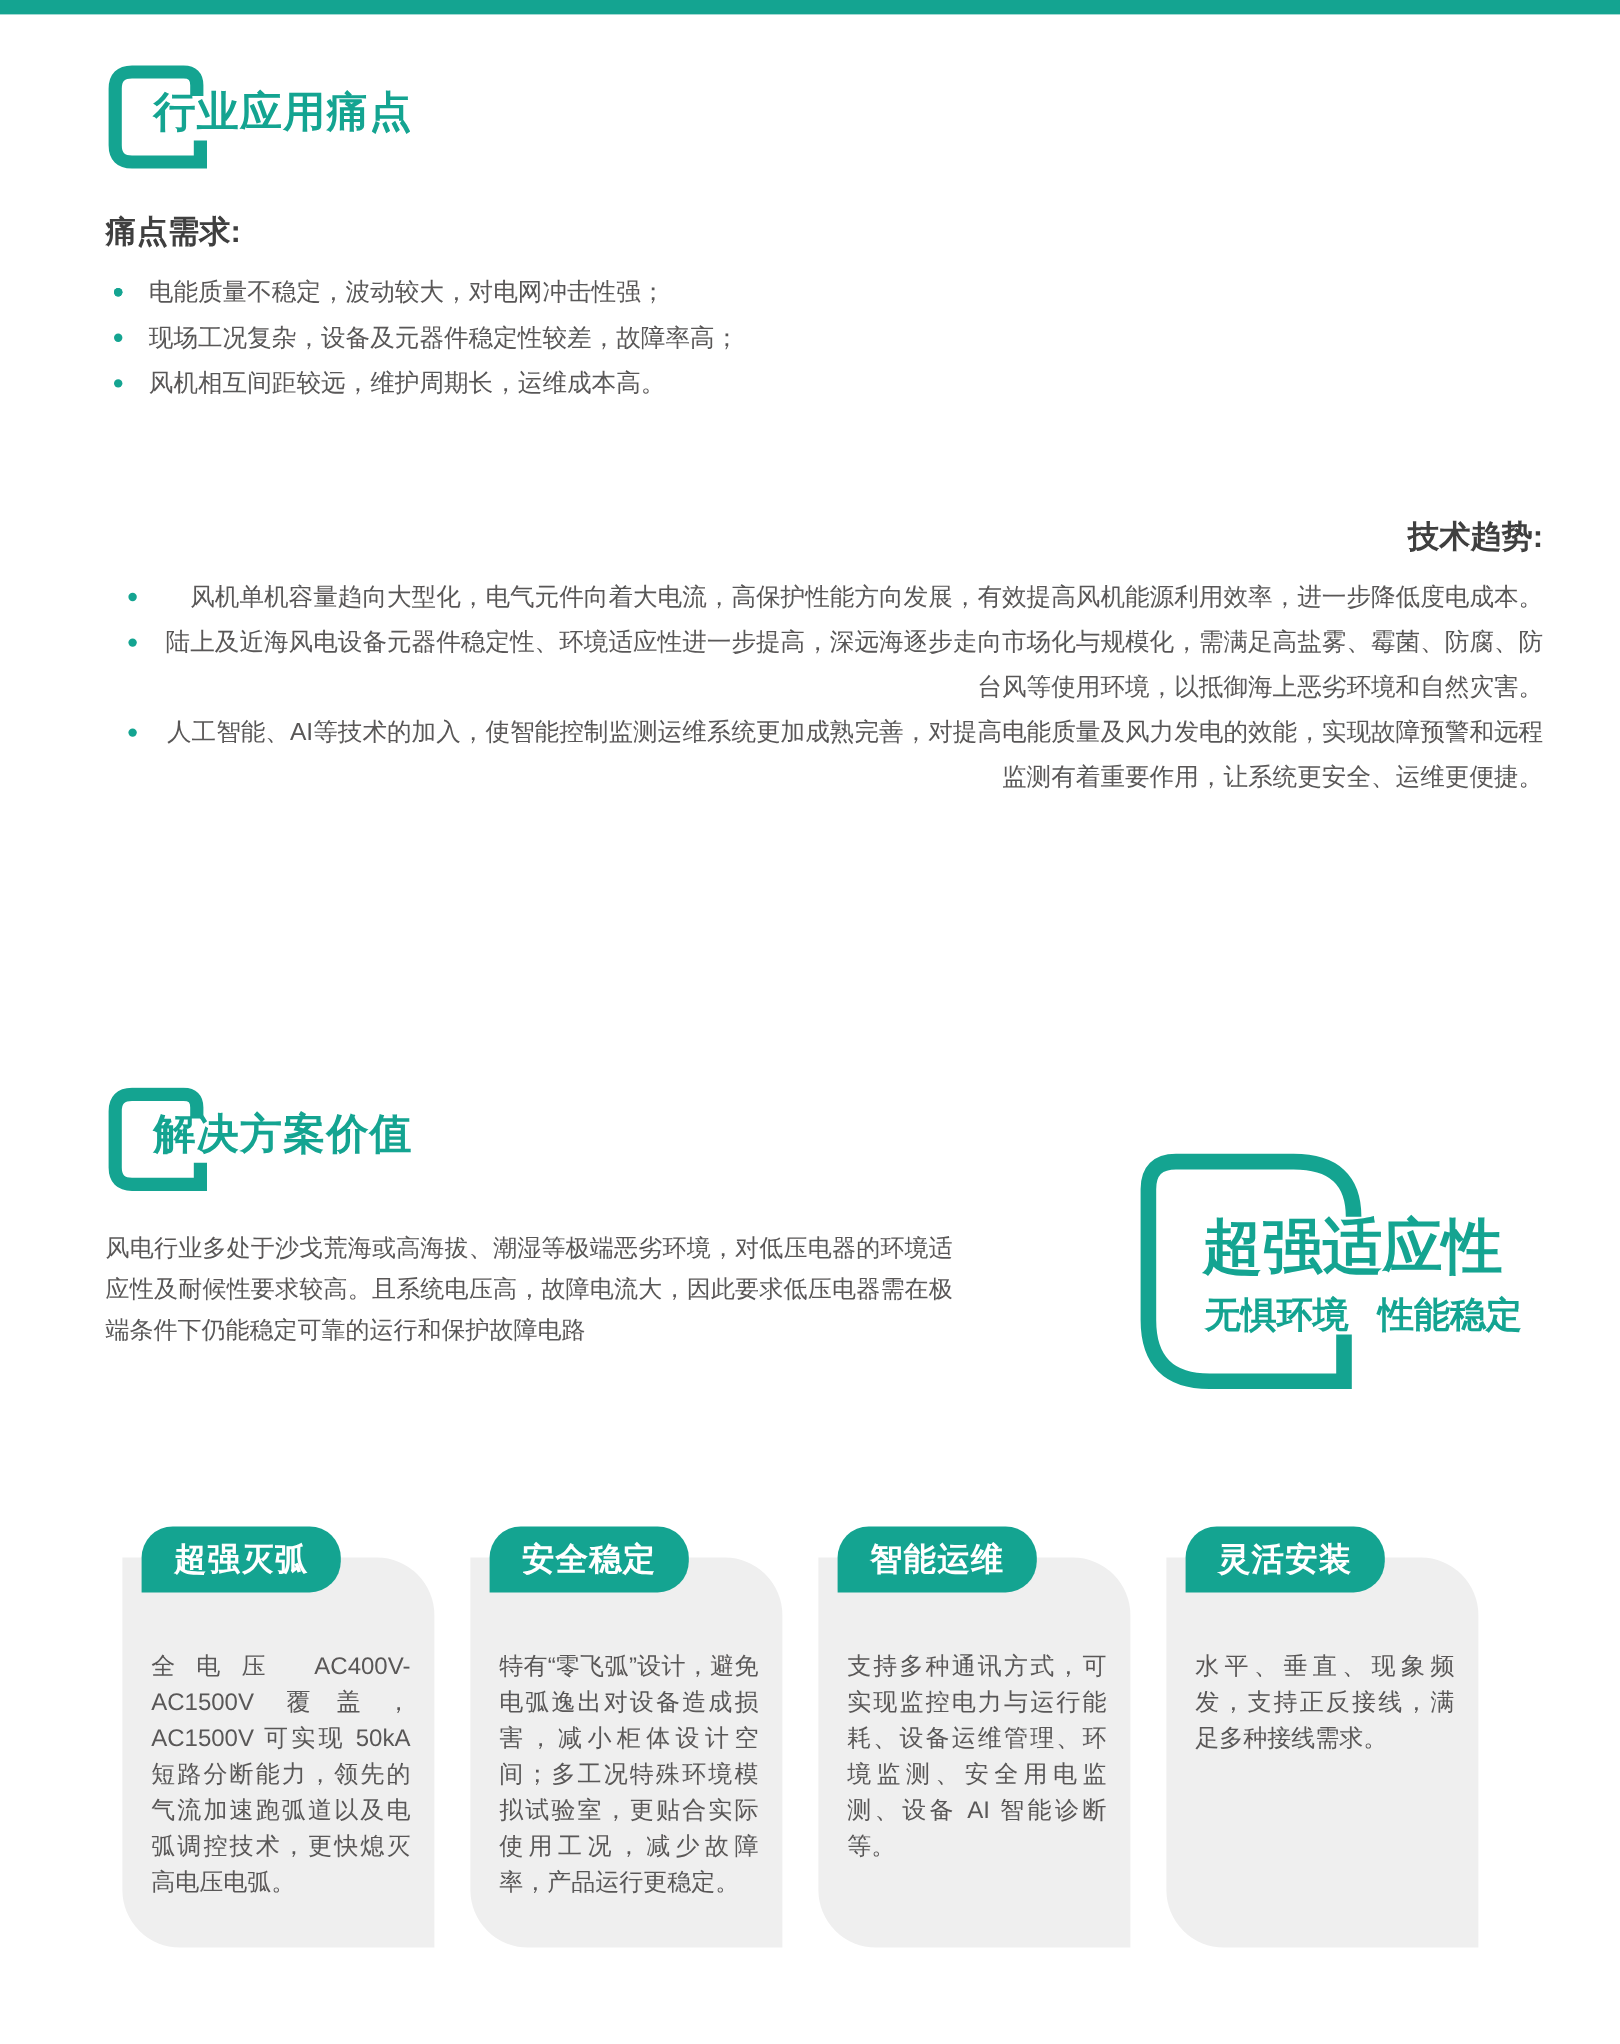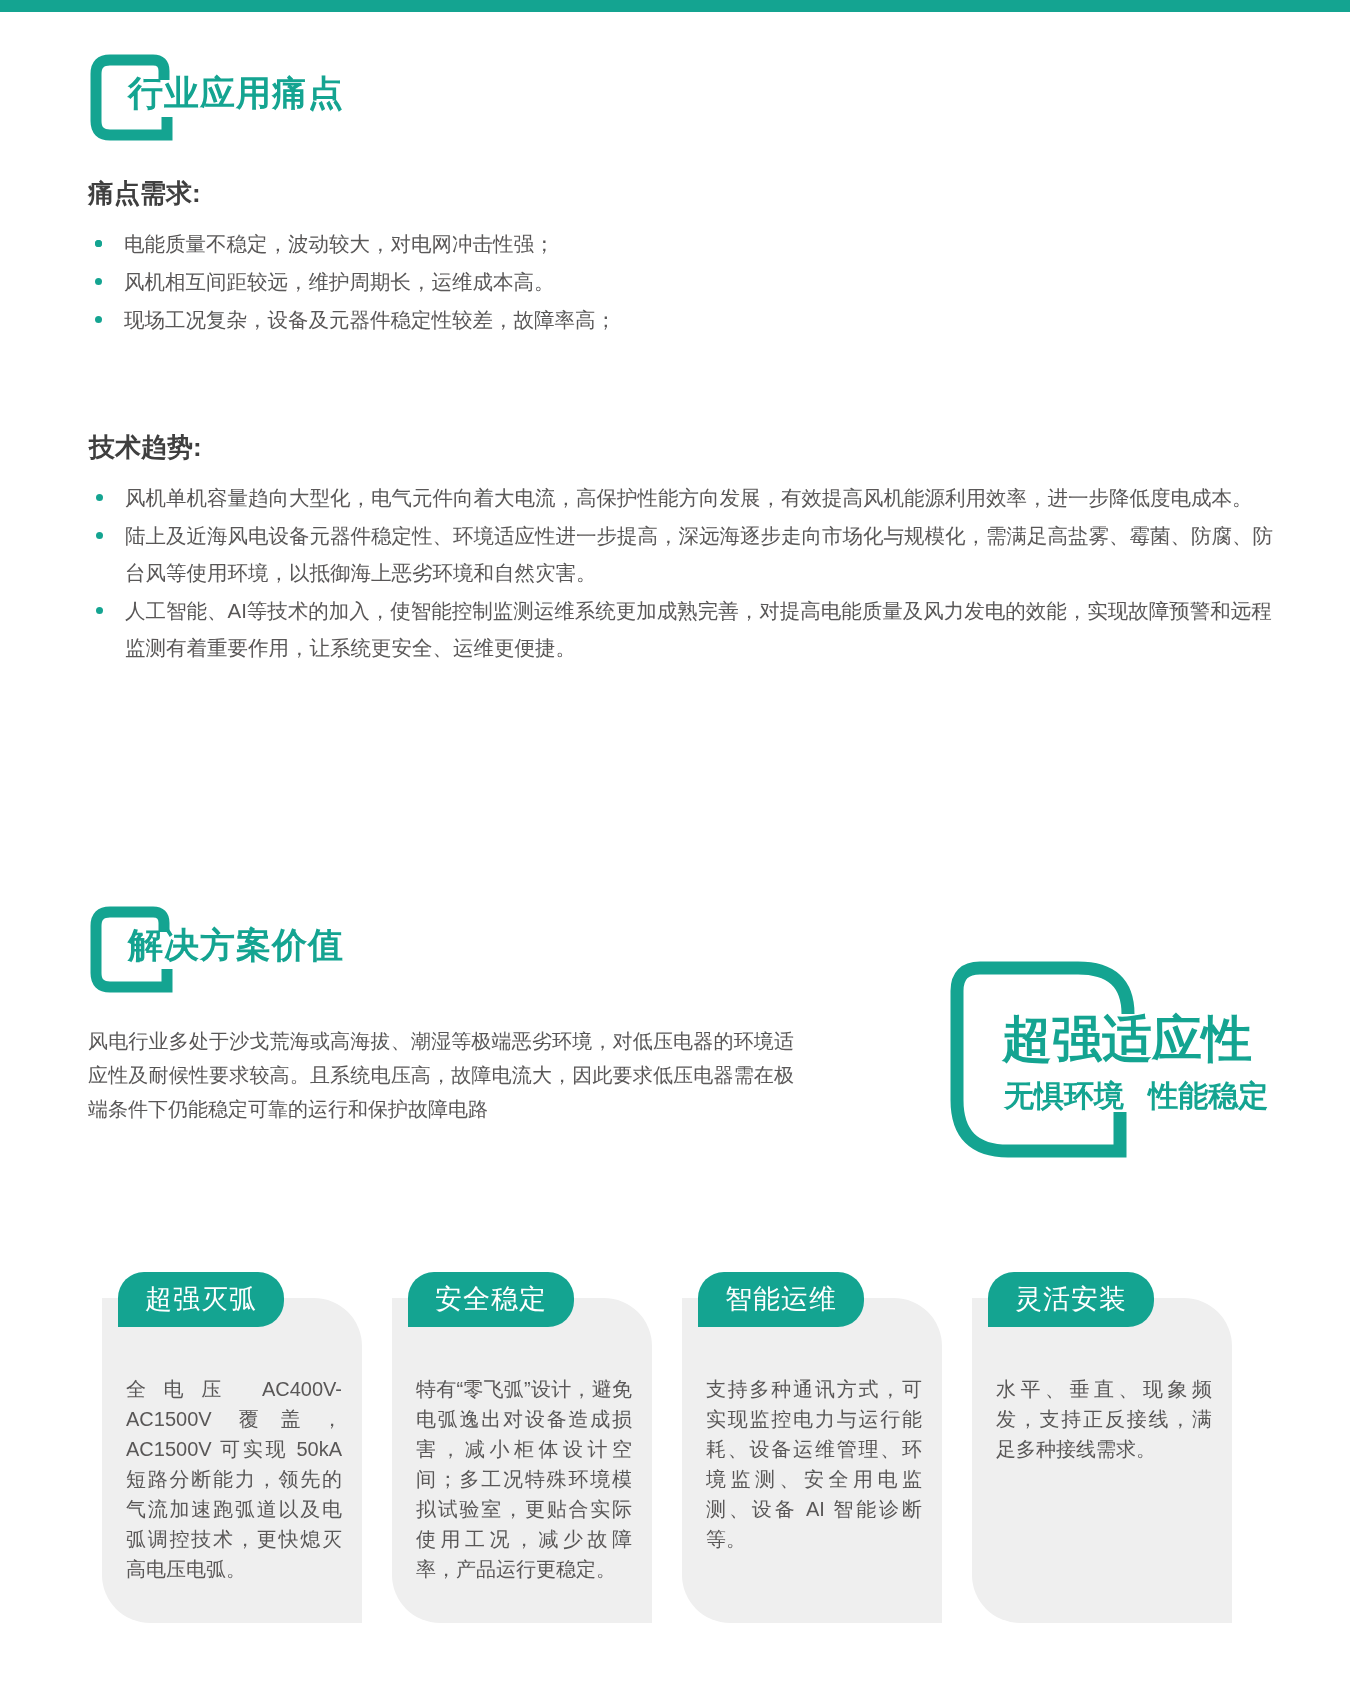--- a/index.html
+++ b/index.html
@@ -108,21 +108,21 @@
   .card-pill {
     position: absolute;
     left: 30px; top: 0;
     z-index: 2;
     height: 55px;
     line-height: 55px;
     padding: 0 27px;
     background: var(--teal);
     color: #ffffff;
     font-size: 27px;
-    font-weight: normal;
+    font-weight: bold;
     letter-spacing: 1px;
     border-radius: 26px 26px 26px 0;
     white-space: nowrap;
     text-align: center;
   }
   .card-body {
     position: absolute;
     left: 0; top: 26px;
     width: 260px;
     height: 325px;
@@ -159,30 +159,30 @@
     <ul class="bullet-list">
       <li class="bullet-item">
         <span class="bullet-dot"></span>
       </li>
       <li class="bullet-item">
         <span class="bullet-dot"></span>
         <span>电能质量不稳定，波动较大，对电网冲击性强；</span>
       </li>
       <li class="bullet-item">
         <span class="bullet-dot"></span>
+        <span>现场工况复杂，设备及元器件稳定性较差，故障率高；</span>
+      </li>
+      <li class="bullet-item">
+        <span class="bullet-dot"></span>
         <span>风机相互间距较远，维护周期长，运维成本高。</span>
       </li>
-      <li class="bullet-item">
-        <span class="bullet-dot"></span>
-        <span>现场工况复杂，设备及元器件稳定性较差，故障率高；</span>
-      </li>
     </ul>
   </div>
 
-  <div class="text-block" style="left:89px; top:430px; width:1186px;">
+  <div class="text-block" style="left:100px; top:430px; width:1186px;text-align:right;">
     <h3 class="block-heading">技术趋势:</h3>
     <ul class="bullet-list">
       <li class="bullet-item">
         <span class="bullet-dot"></span>
         <span>风机单机容量趋向大型化，电气元件向着大电流，高保护性能方向发展，有效提高风机能源利用效率，进一步降低度电成本。</span>
       </li>
       <li class="bullet-item">
         <span class="bullet-dot"></span>
         <span>陆上及近海风电设备元器件稳定性、环境适应性进一步提高，深远海逐步走向市场化与规模化，需满足高盐雾、霉菌、防腐、防台风等使用环境，以抵御海上恶劣环境和自然灾害。</span>
       </li>

